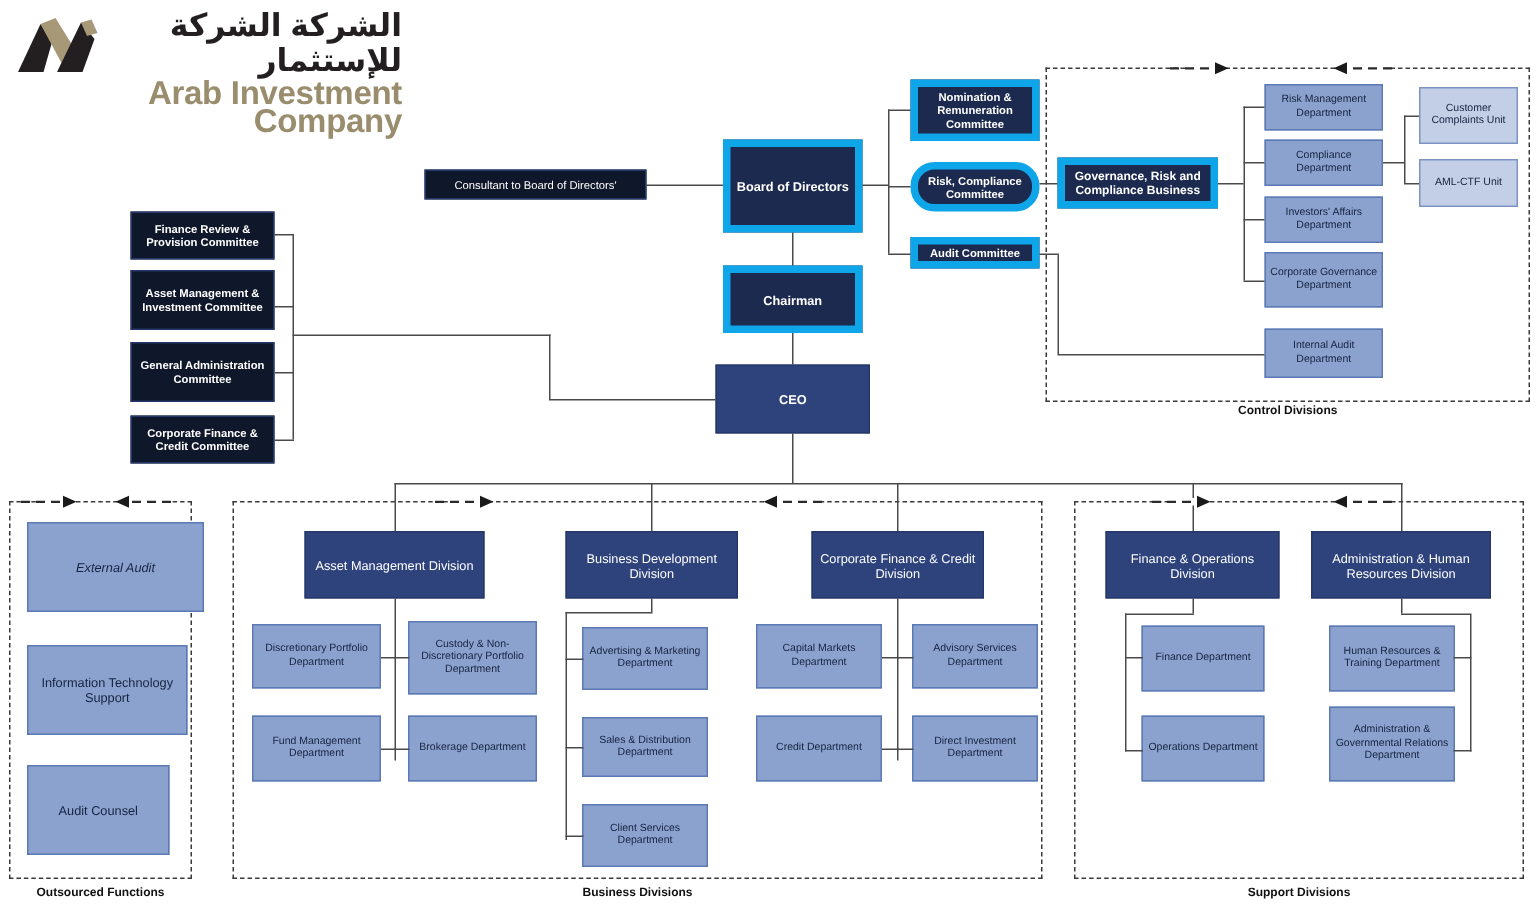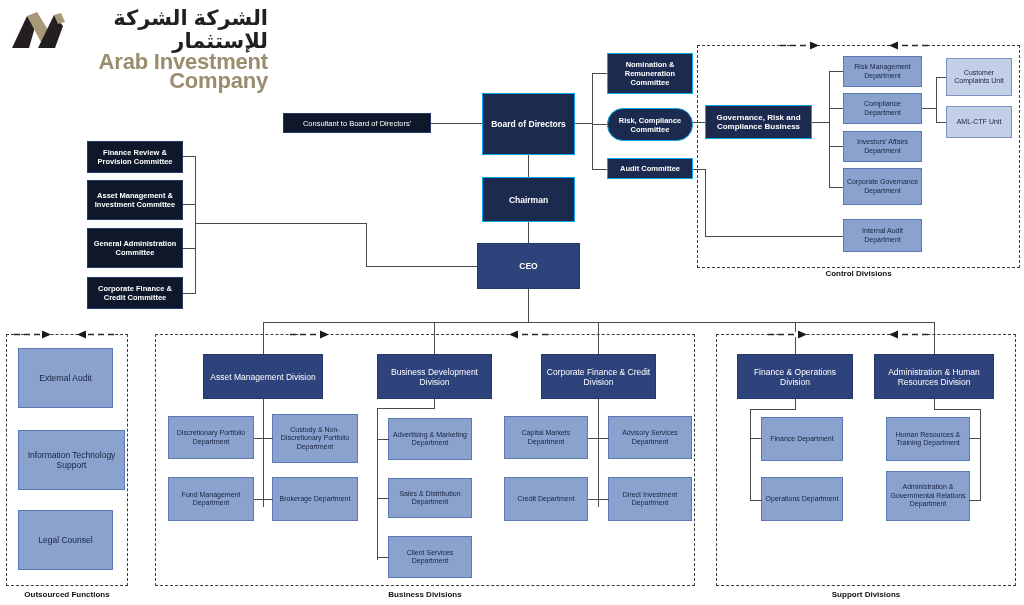--- a/index.html
+++ b/index.html
@@ -15,21 +15,21 @@
   .logo-ar{font-size:21px;color:#231f20;line-height:23px;font-weight:bold;
            direction:rtl;letter-spacing:0px;}
   .logo-en{font-size:22px;color:#9a8d6e;line-height:19px;font-weight:bold;
            letter-spacing:-0.2px;}
 
   
   .node{position:absolute;box-sizing:border-box;display:flex;
         align-items:center;justify-content:center;text-align:center;
         line-height:11px;padding:1px 2px;}
 
-  .n-dark   {background:#1b2a4e;border:1px solid #0ea5e9;color:#ffffff;}
+  .n-dark   {background:#1b2a4e;border:5px solid #0ea5e9;color:#ffffff;}
   .n-div    {background:#2e427c;border:1px solid #26376a;color:#ffffff;}
   .n-mid    {background:#0f172a;border:1px solid #26376a;color:#ffffff;}
   .n-dept   {background:#8ba2cf;border:1px solid #5b79b4;color:#16233f;}
   .n-unit   {background:#c2cfe7;border:1px solid #7d93c2;color:#16233f;}
   .n-outs   {background:#8ba2cf;border:1px solid #5b79b4;color:#16233f;}
 
   .fs7  {font-size:7px;line-height:8.5px;}
   .fs75 {font-size:7.5px;line-height:9px;}
   .fs8  {font-size:8px;line-height:9.5px;}
   .fs85 {font-size:8.5px;line-height:10px;}
@@ -159,23 +159,23 @@
   <div class="mask" style="left:84px;top:332px;width:24px;height:5px;"></div>
   <svg class="arrow" style="left:14px;top:329px;" width="38" height="11" viewBox="0 0 38 11">
     <line x1="0" y1="5.5" x2="28" y2="5.5" stroke="#2a2a2a" stroke-width="1.5" stroke-dasharray="6,4"></line>
     <polygon points="28,1.5 37,5.5 28,9.5" fill="#1a1a1a"></polygon>
   </svg>
   <svg class="arrow" style="left:76px;top:329px;" width="38" height="11" viewBox="0 0 38 11">
     <line x1="38" y1="5.5" x2="10" y2="5.5" stroke="#2a2a2a" stroke-width="1.5" stroke-dasharray="6,4"></line>
     <polygon points="10,1.5 1,5.5 10,9.5" fill="#1a1a1a"></polygon>
   </svg>
 
-  <div class="node n-outs fs85" style="left:18px;top:348px;width:95px;height:60px;">External Audit</div>
+  <div class="node n-outs fs85" style="left:18px;top:348px;width:118px;height:60px;font-style:italic;">External Audit</div>
   <div class="node n-outs fs85" style="left:18px;top:430px;width:107px;height:60px;">Information Technology Support</div>
-  <div class="node n-outs fs85" style="left:18px;top:510px;width:95px;height:60px;">Legal Counsel</div>
+  <div class="node n-outs fs85" style="left:18px;top:510px;width:95px;height:60px;">Audit Counsel</div>
 
   <div class="grp" style="left:155px;top:334px;width:540px;height:252px;"></div>
   <div class="grp-label" style="left:155px;top:590px;width:540px;">Business Divisions</div>
 
   <div class="mask" style="left:300px;top:332px;width:26px;height:5px;"></div>
   <div class="mask" style="left:518px;top:332px;width:26px;height:5px;"></div>
   <svg class="arrow" style="left:290px;top:329px;" width="40" height="11" viewBox="0 0 40 11">
     <line x1="0" y1="5.5" x2="30" y2="5.5" stroke="#2a2a2a" stroke-width="1.5" stroke-dasharray="6,4"></line>
     <polygon points="30,1.5 39,5.5 30,9.5" fill="#1a1a1a"></polygon>
   </svg>

